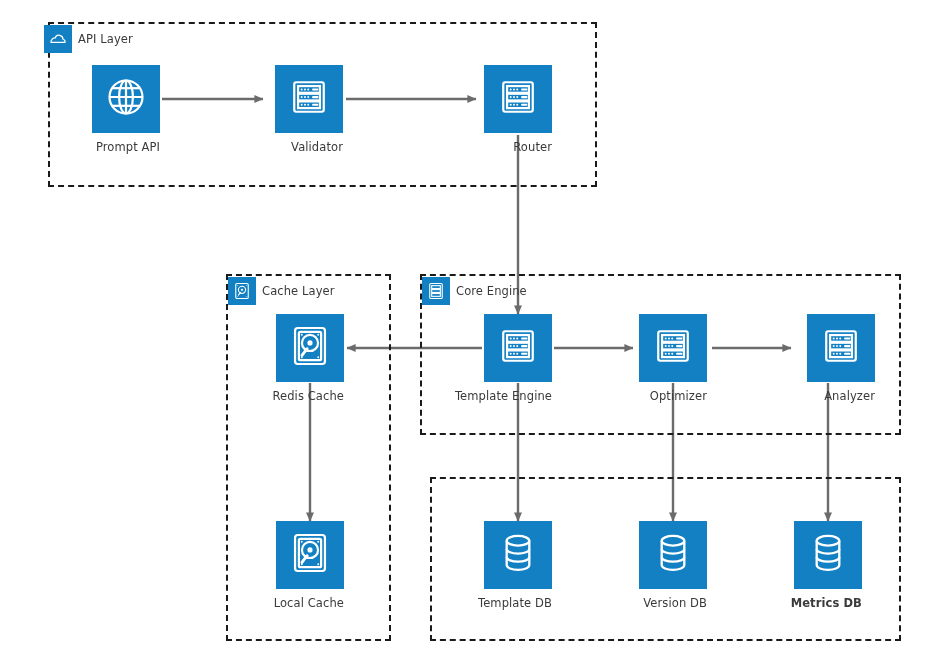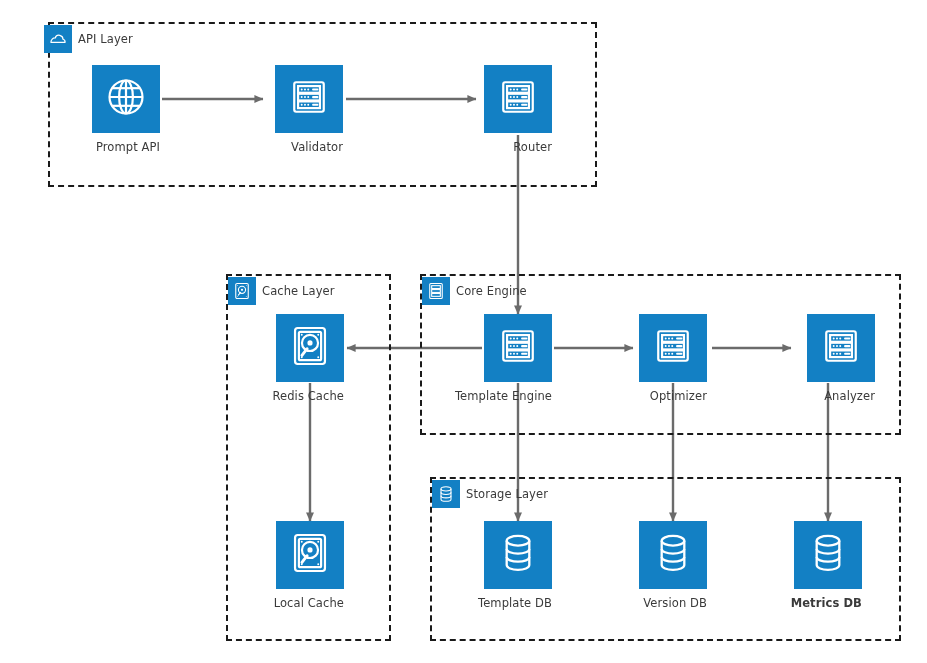--- a/index.html
+++ b/index.html
@@ -142,31 +142,20 @@
       <svg width="20" height="20" viewBox="0 0 24 24" fill="none" stroke="#ffffff" stroke-width="1.3">
         <rect x="4.5" y="3" width="15" height="18" rx="1.2"></rect>
         <rect x="6.8" y="5.6" width="10.4" height="3.4"></rect>
         <rect x="6.8" y="10.3" width="10.4" height="3.4"></rect>
         <rect x="6.8" y="15" width="10.4" height="3.4"></rect>
       </svg>
     </span>
     <span class="group-title">Core Engine</span>
   </div>
 
-  <div class="group-header" style="left:432px; top:480px;">
-    <span class="group-icon">
-      <svg width="20" height="20" viewBox="0 0 24 24" fill="none" stroke="#ffffff" stroke-width="1.3">
-        <ellipse cx="12" cy="5.8" rx="6" ry="2.5"></ellipse>
-        <path d="M6 5.8 V18.2 C6 19.6 8.7 20.7 12 20.7 C15.3 20.7 18 19.6 18 18.2 V5.8"></path>
-        <path d="M6 10 C6 11.4 8.7 12.5 12 12.5 C15.3 12.5 18 11.4 18 10"></path>
-        <path d="M6 14.1 C6 15.5 8.7 16.6 12 16.6 C15.3 16.6 18 15.5 18 14.1"></path>
-      </svg>
-    </span>
-    <span class="group-title">Storage Layer</span>
-  </div>
 
   <div class="z-nodes">
 
     <div class="node" style="left:92px; top:65px;">
       <div class="node-box">
         <span>
           <svg width="46" height="46" viewBox="0 0 24 24" fill="none" stroke="#ffffff" stroke-width="1.15">
             <circle cx="12" cy="12" r="8.6"></circle>
             <ellipse cx="12" cy="12" rx="3.6" ry="8.6"></ellipse>
             <line x1="3.4" y1="12" x2="20.6" y2="12"></line>

